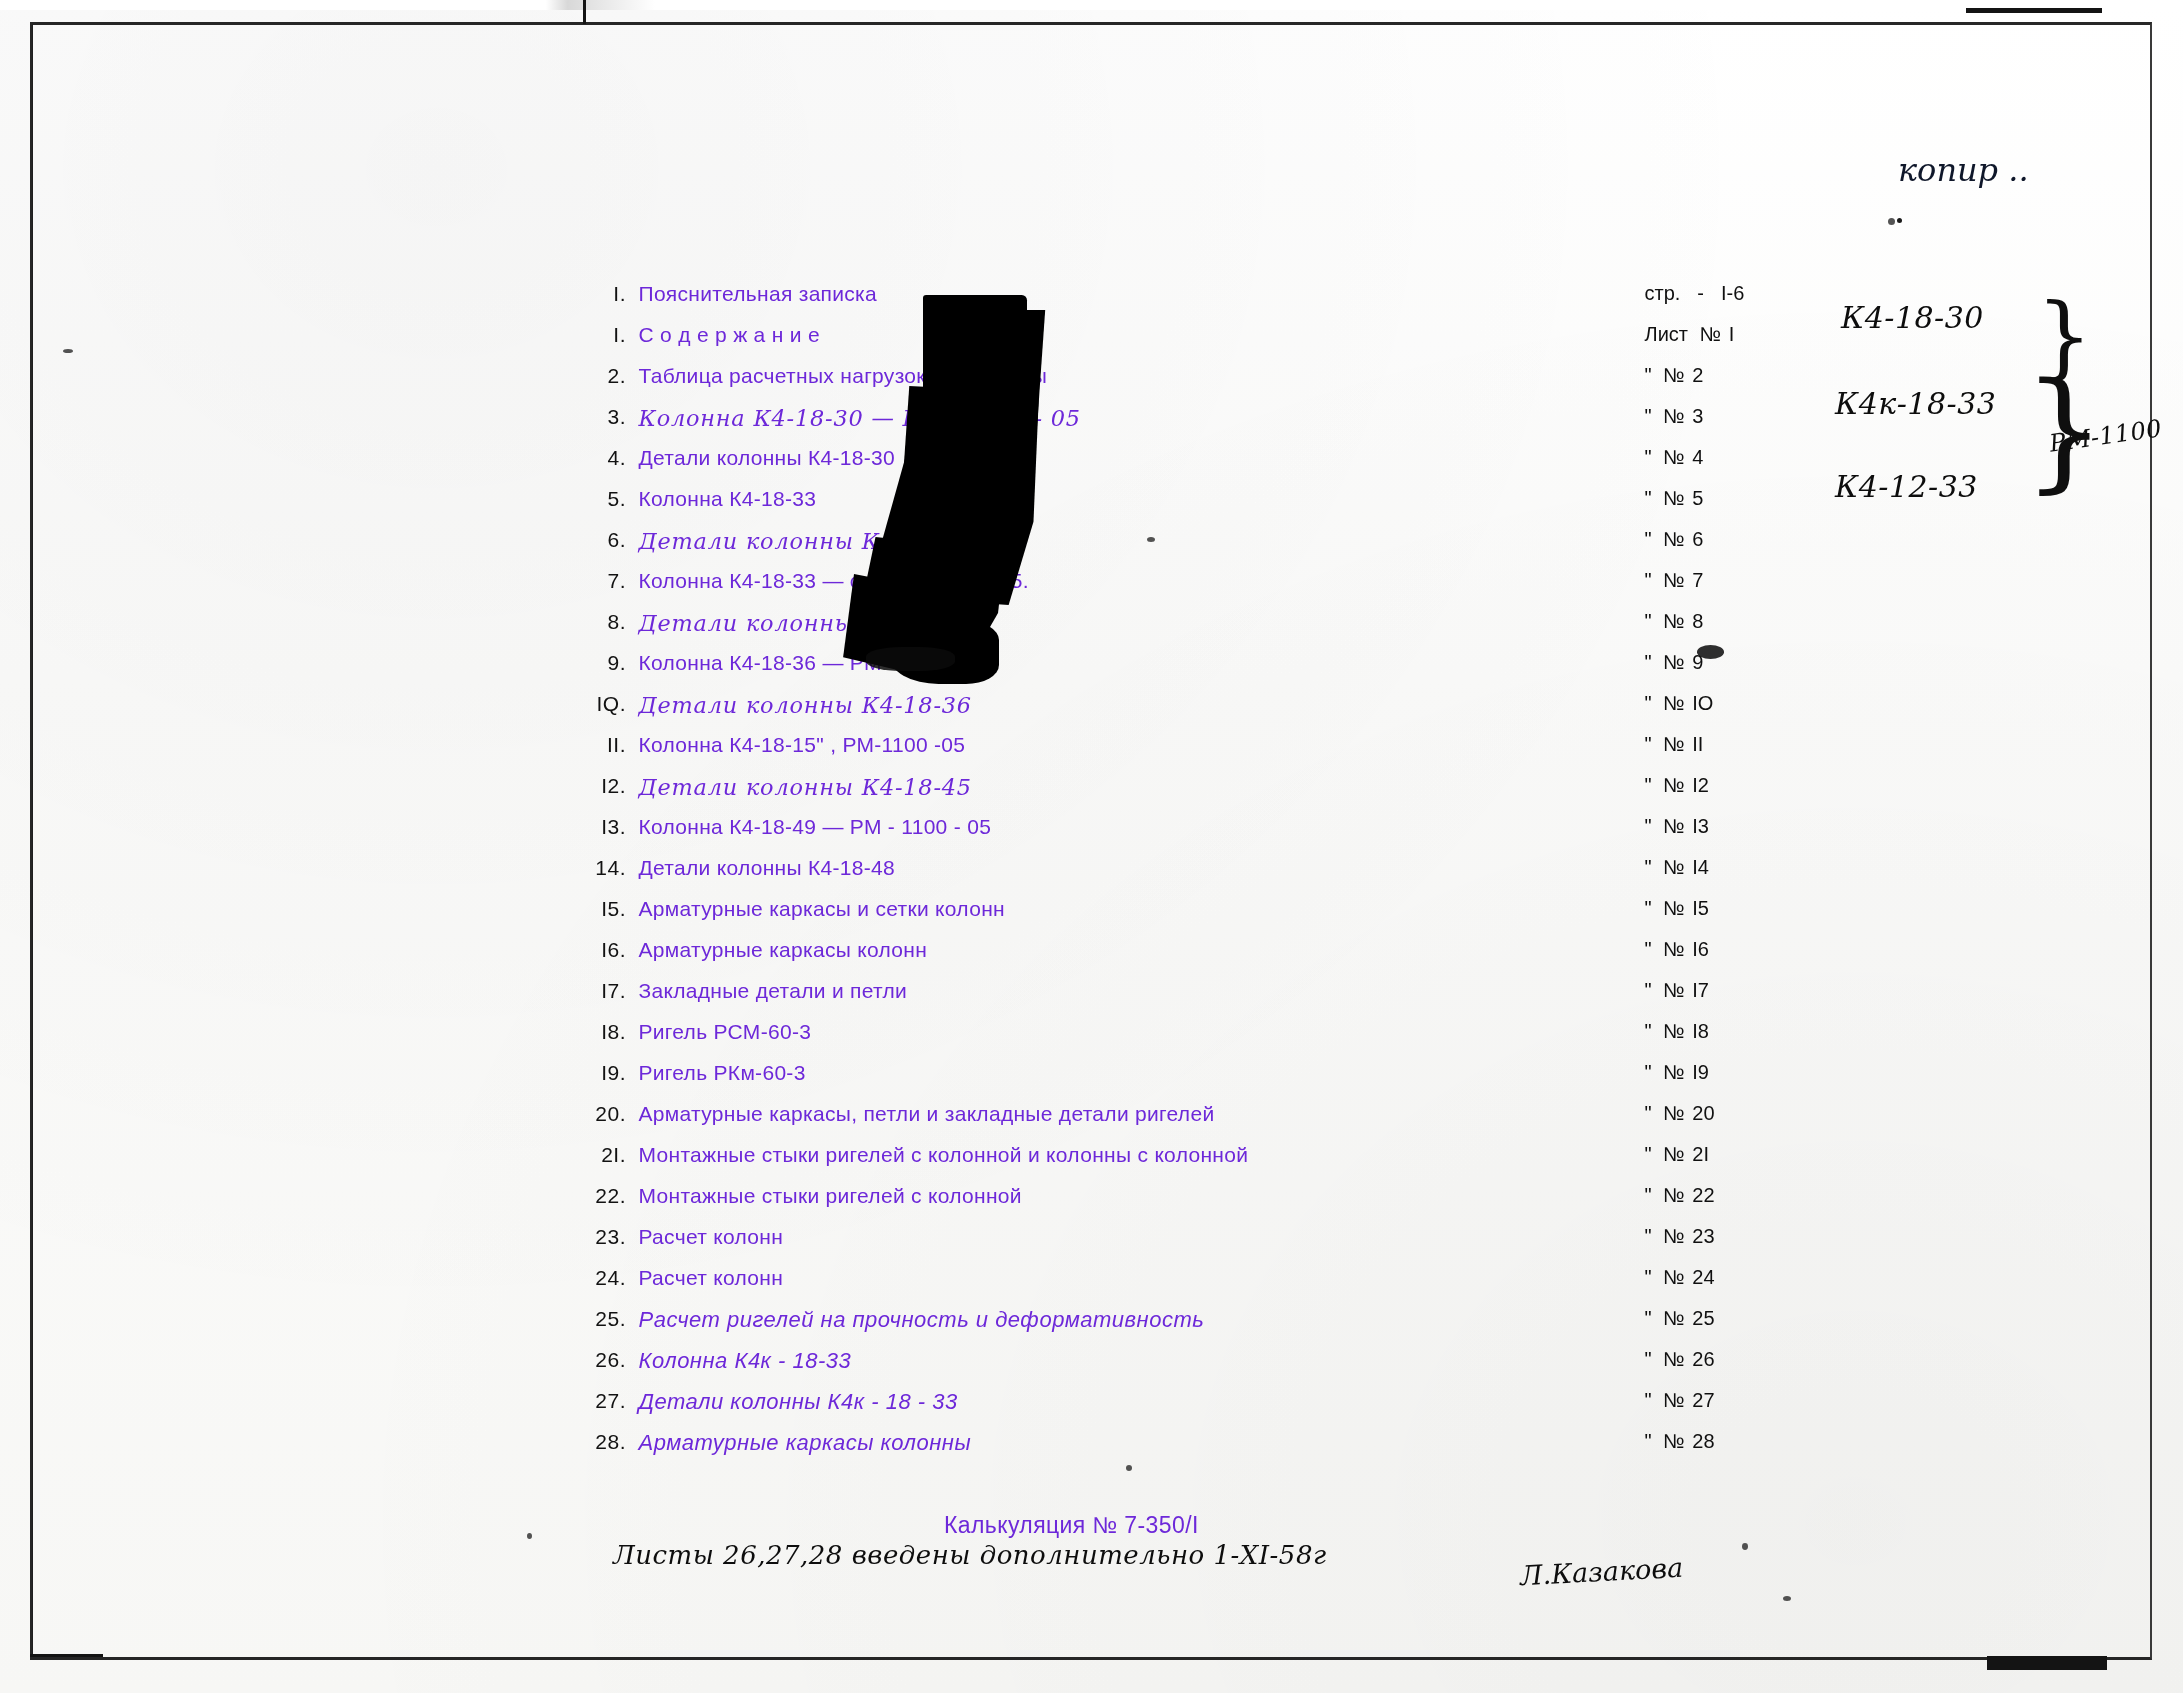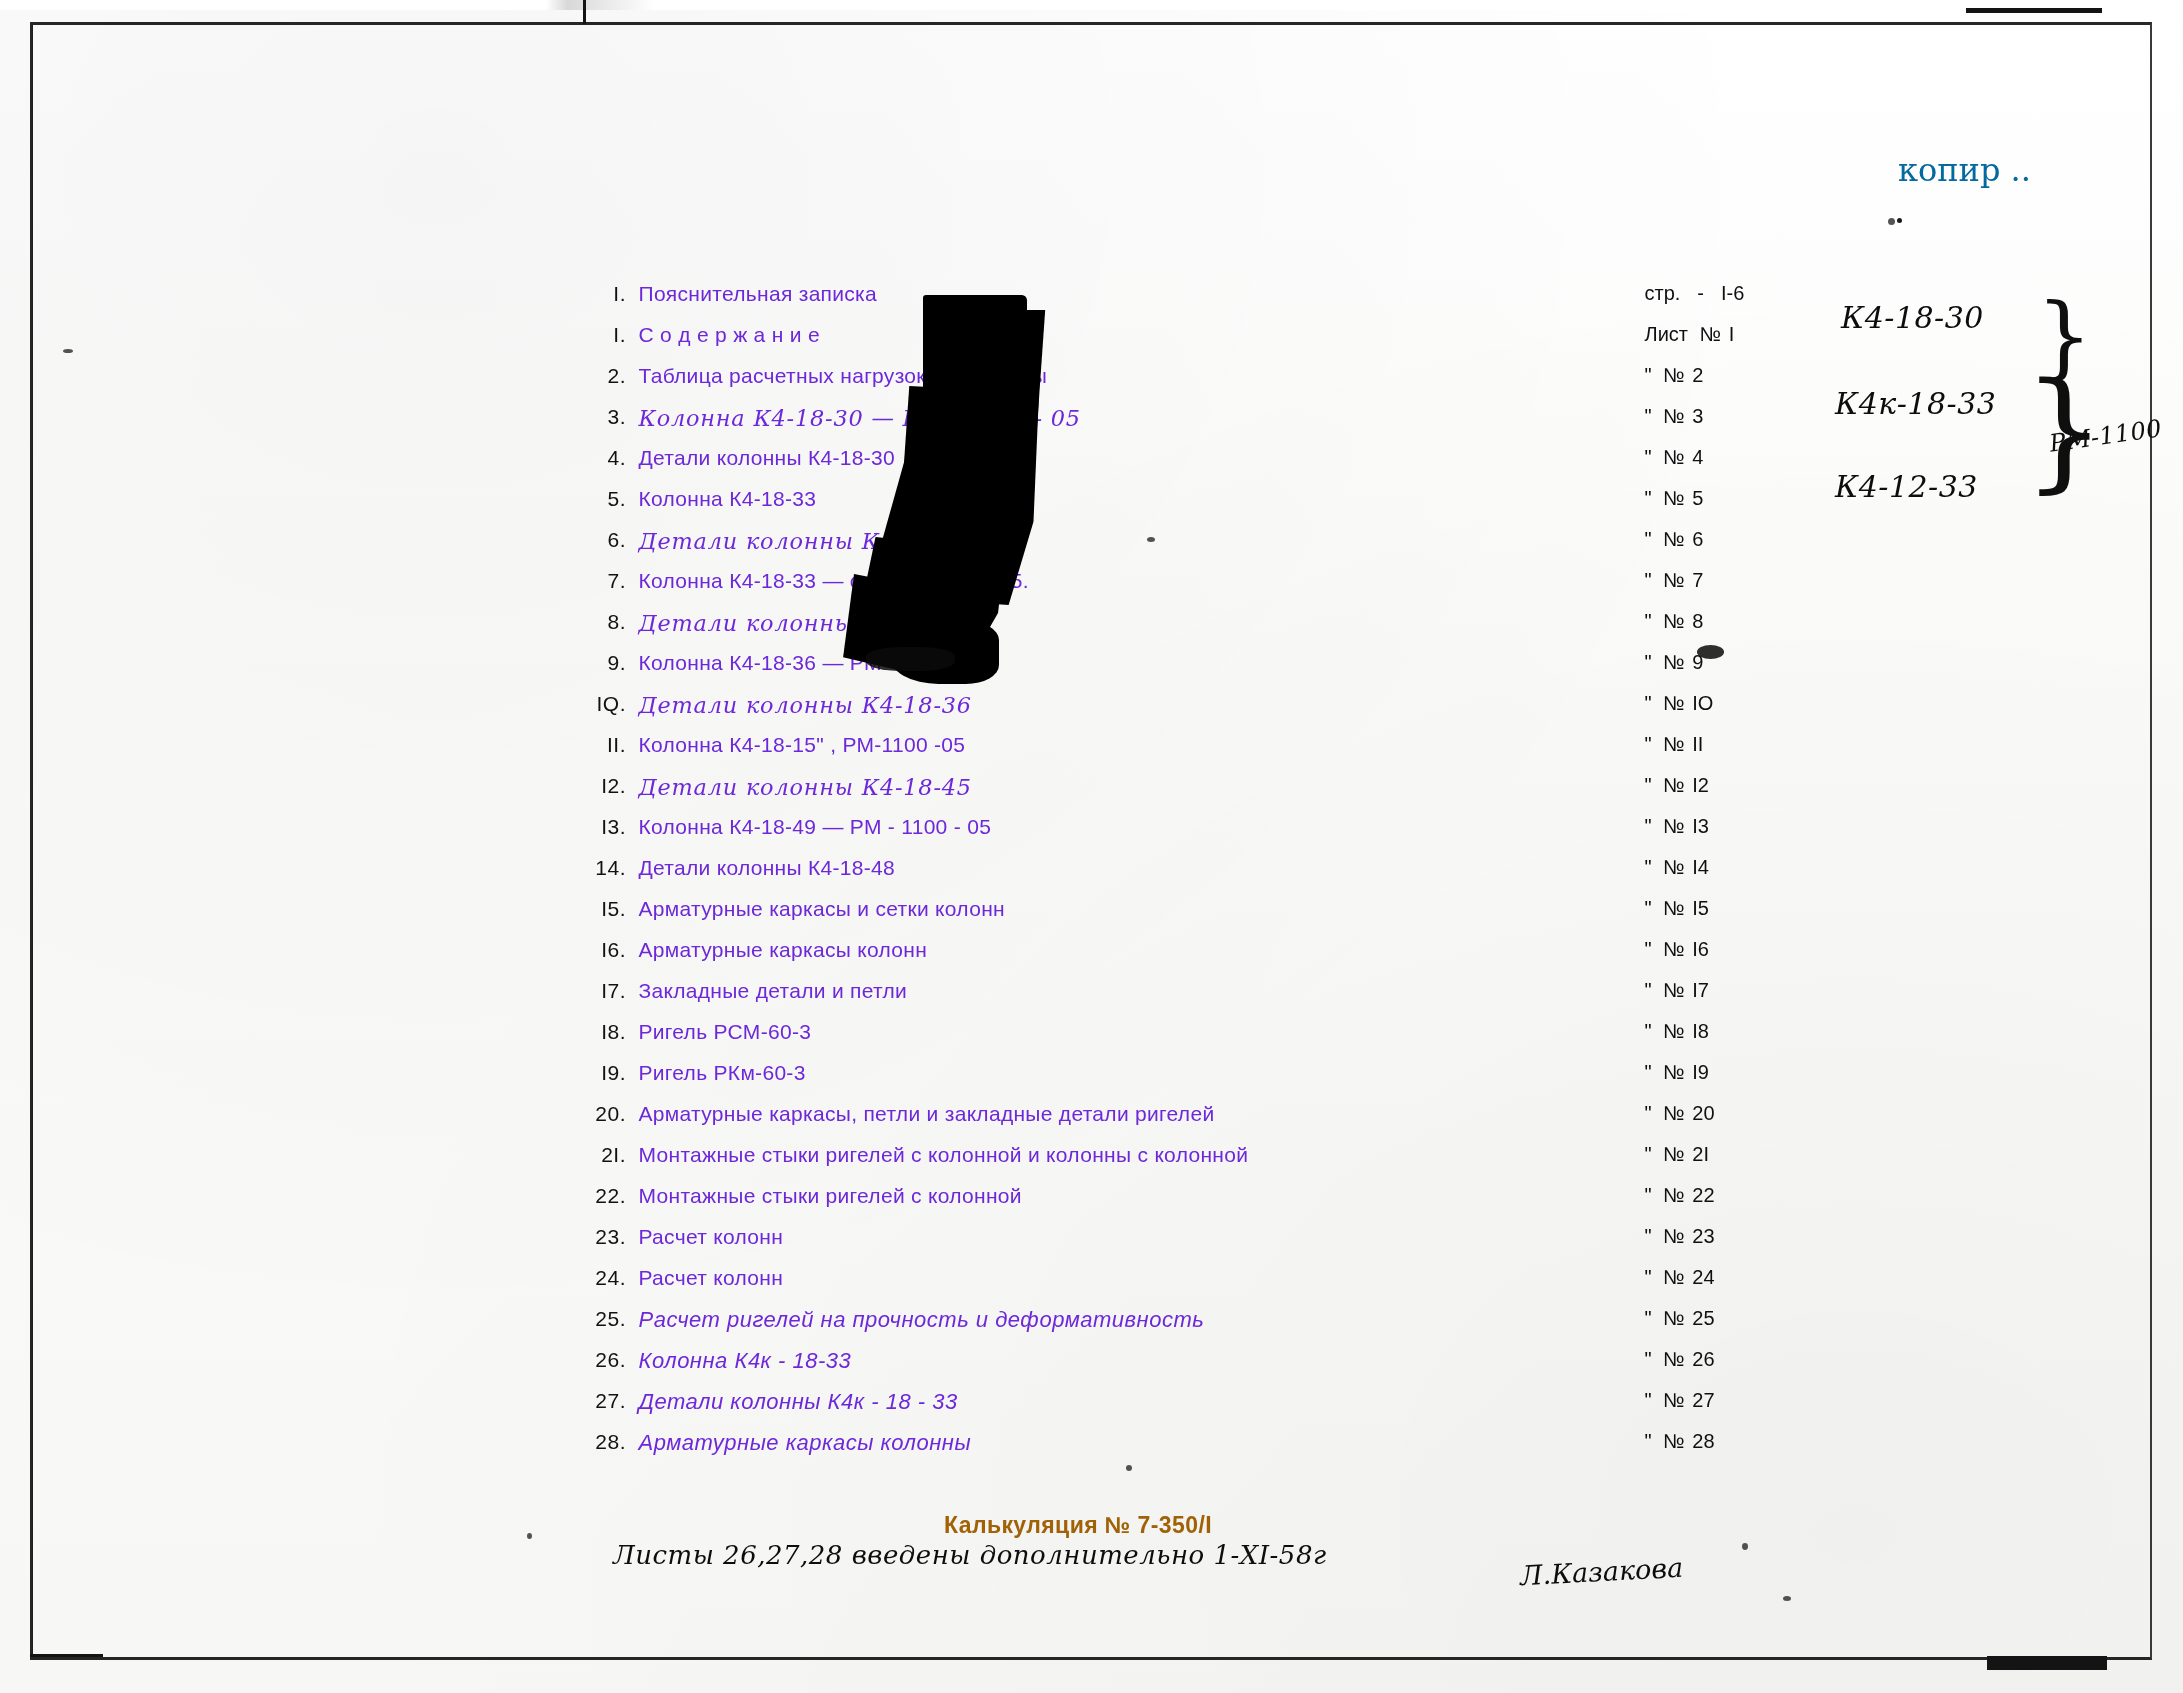--- a/index.html
+++ b/index.html
@@ -62,21 +62,22 @@
   }
   
   .content {
     position: absolute;
     left: 0; top: 0;
     width: 2183px; height: 1693px;
   }
   .hand-note {
     position: absolute;
     font-family: "DejaVu Serif", serif;
-    color: #0369a1;
+    font-style: italic;
+    color: #0f172a;
     white-space: nowrap;
   }
   .toc {
     position: absolute;
     left: 563px;
     top: 282px;
     width: 1314px;
   }
   .toc-row {
     position: relative;
@@ -185,24 +186,23 @@
     position: absolute;
     background: #0a0a0a;
     opacity: .85;
     border-radius: 50%;
   }
   .footer-line {
     position: absolute;
     font-family: "Liberation Sans", sans-serif;
     font-size: 21px;
     letter-spacing: 0.4px;
-    color: #a16207;
+    color: #6d28d9;
     filter: blur(0.2px);
     white-space: nowrap;
-    font-weight: bold;
   }
   .sig {
     position: absolute;
     font-family: "DejaVu Serif", serif;
     font-style: italic;
     font-size: 27px;
     color: #0d0d0d;
     white-space: nowrap;
     transform: rotate(-3deg);
   }

